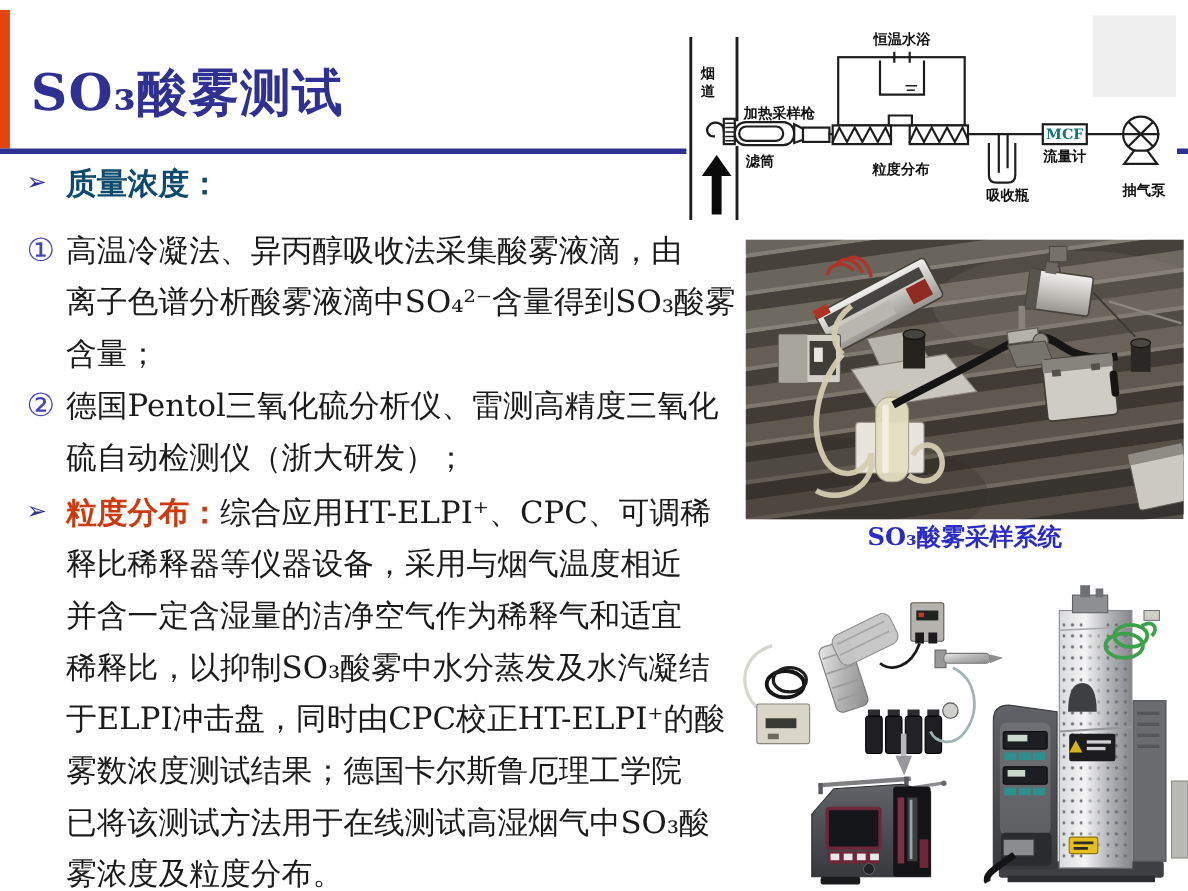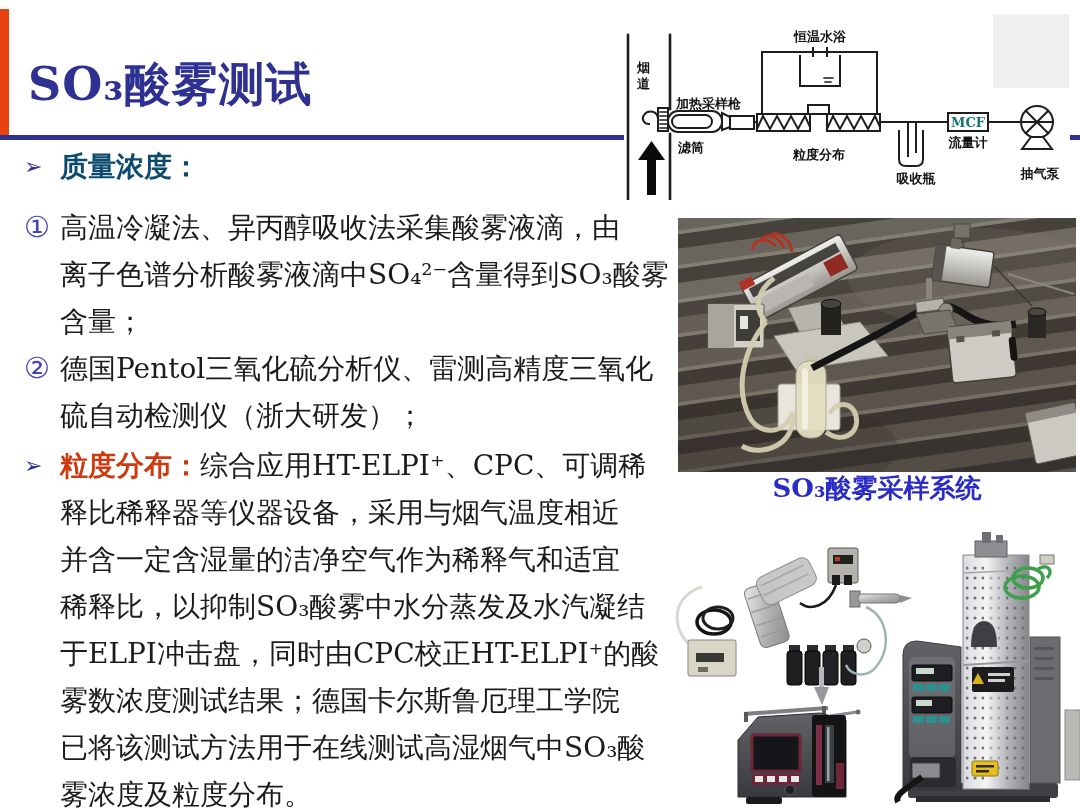--- a/index.html
+++ b/index.html
@@ -28,21 +28,21 @@
   .dlabel{position:absolute;font-family:"DejaVu Sans","Liberation Sans",sans-serif;
           font-size:13px;font-weight:700;color:#111;line-height:14px;white-space:nowrap;}
   .dlabel.vert{width:15px;white-space:normal;word-break:break-all;line-height:16px;text-align:center;}
   .dlabel.ctr{text-align:center;}
   .mcf-text{position:absolute;left:324px;top:106px;width:40px;height:14px;line-height:17px;
             text-align:center;font-family:"DejaVu Serif","Liberation Serif",serif;
             font-size:13px;font-weight:700;color:#0f766e;}
   
   .photo1{position:absolute;left:678px;top:218px;width:398px;height:254px;}
   .caption{position:absolute;left:678px;top:472px;width:398px;height:32px;line-height:32px;
-           text-align:center;font-size:26px;font-weight:700;color:#2B2BC8;white-space:nowrap;}
+           text-align:center;font-size:22px;font-weight:700;color:#2B2BC8;white-space:nowrap;}
   .photo2{position:absolute;left:660px;top:515px;width:420px;height:295px;}
 </style>
 </head>
 <body>
 
 <div class="slide">
 
   <div class="accent-bar"></div>
   <h1 class="title">SO₃酸雾测试</h1>
   <div class="title-rule"></div>

